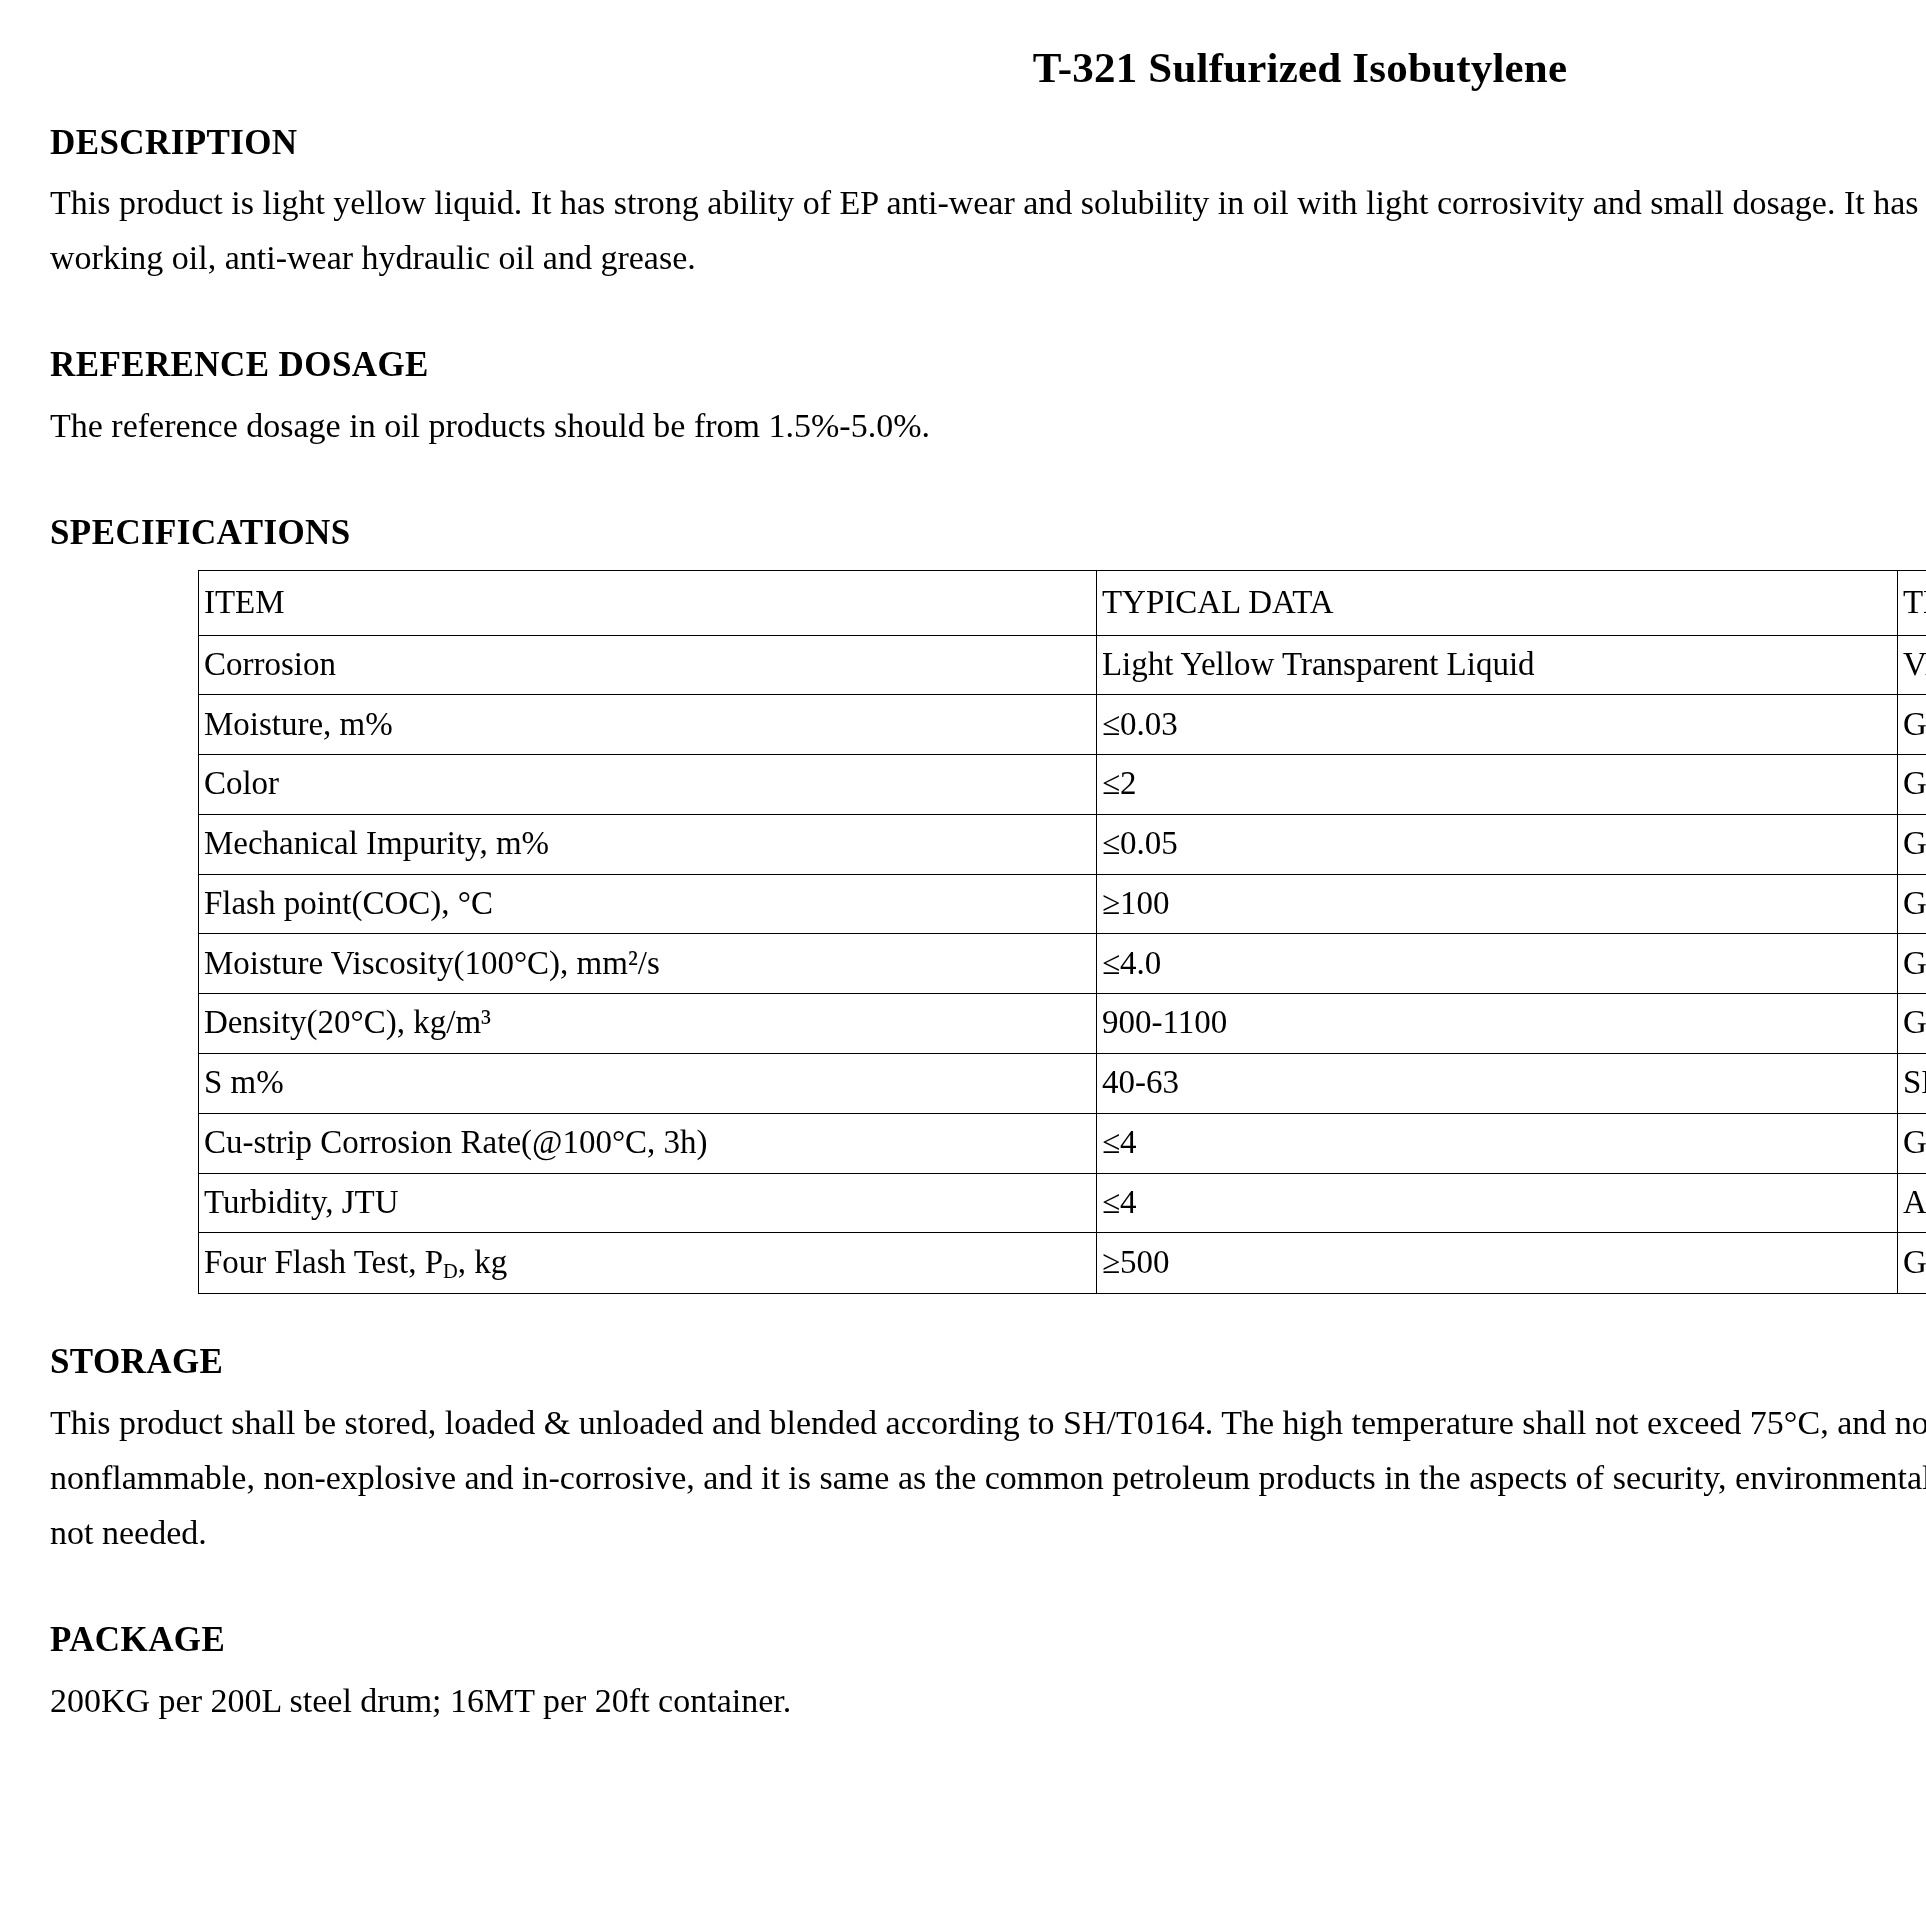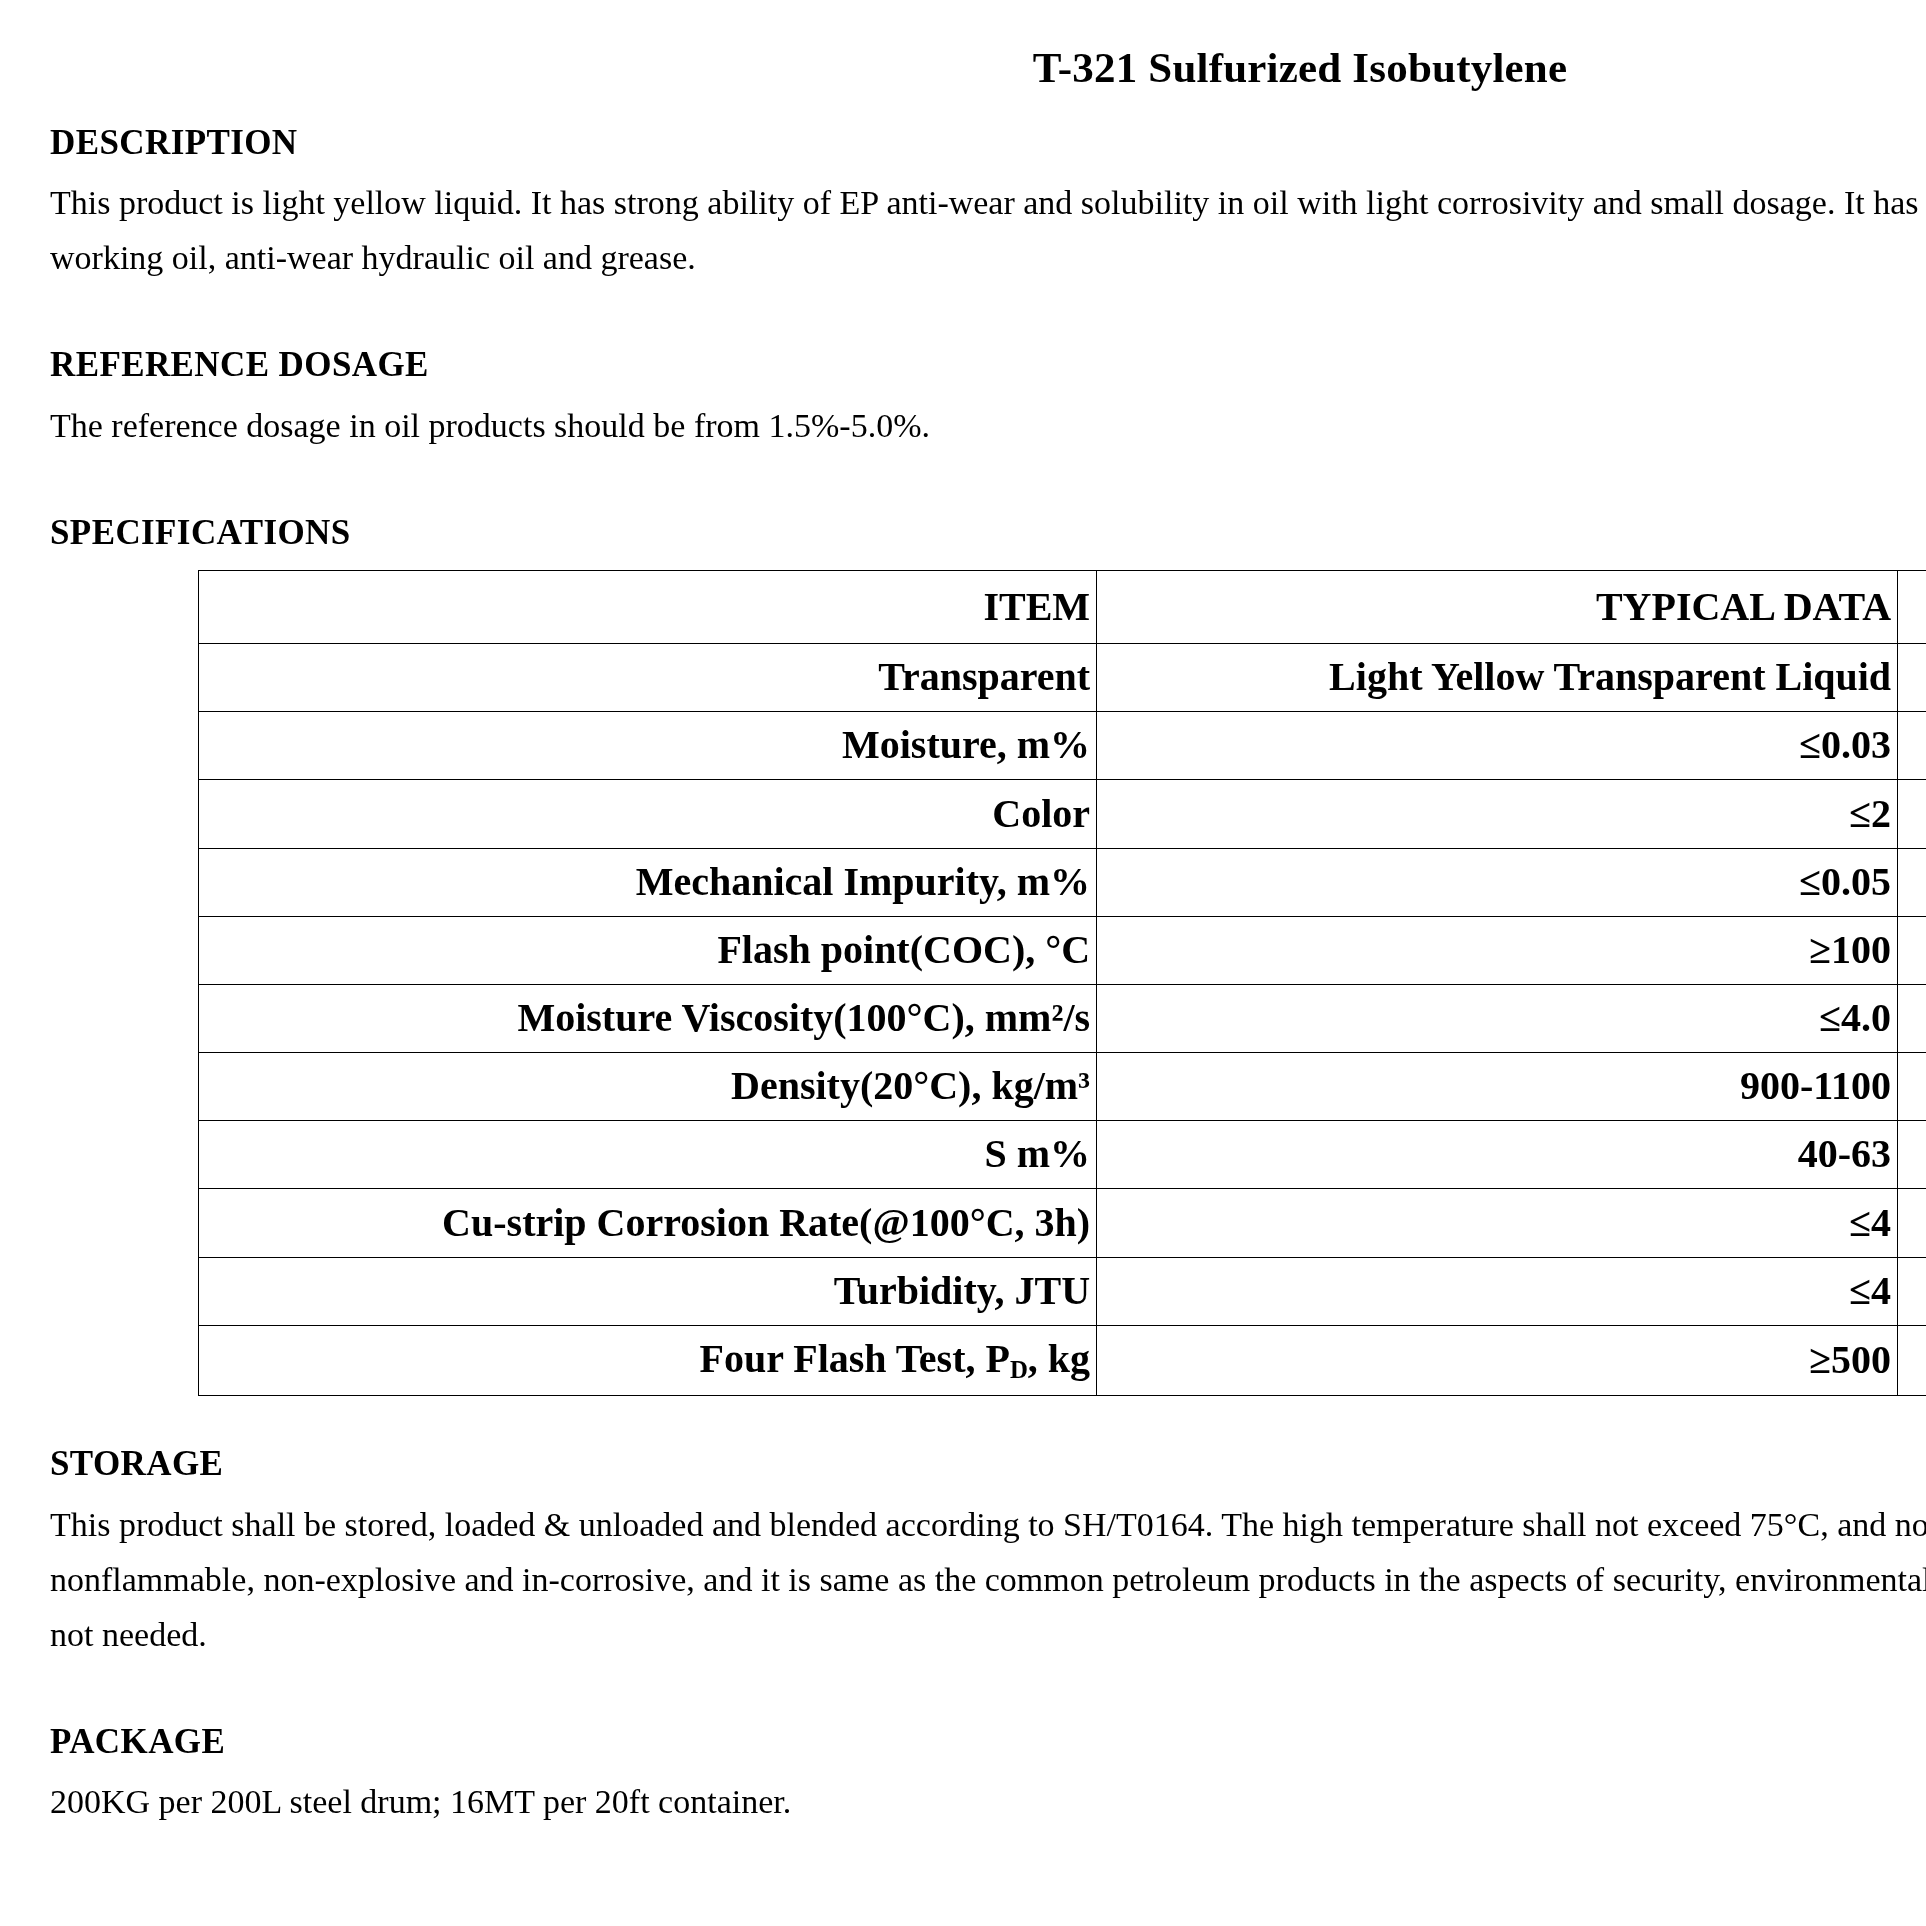--- a/index.html
+++ b/index.html
@@ -49,23 +49,23 @@
     margin: 15.4px auto 0 auto;
     width: 2203px;
     table-layout: fixed;
   }
   table.spec-table col.c1 { width: 898px; }
   table.spec-table col.c2 { width: 801px; }
   table.spec-table col.c3 { width: 505px; }
   table.spec-table th,
   table.spec-table td {
     border: 1.5px solid #000000;
-    text-align: right;
-    font-size: 40px;
-    font-weight: bold;
+    text-align: left;
+    font-size: 33px;
+    font-weight: normal;
     padding: 9.2px 5.4px 10px 5.4px;
     line-height: 1.2;
     white-space: nowrap;
   }
   table.spec-table thead th {
     padding: 11.6px 5.4px 12.3px 5.4px;
   }
   sub {
     font-size: 0.62em;
     vertical-align: -0.25em;
@@ -102,21 +102,21 @@
     </colgroup>
     <thead>
       <tr>
         <th>ITEM</th>
         <th>TYPICAL DATA</th>
         <th>TEST METHOD</th>
       </tr>
     </thead>
     <tbody>
       <tr>
-        <td>Transparent</td>
+        <td>Corrosion</td>
         <td>Light Yellow Transparent Liquid</td>
         <td>Visual</td>
       </tr>
       <tr>
         <td>Moisture, m%</td>
         <td>≤0.03</td>
         <td>GB/T260</td>
       </tr>
       <tr>
         <td>Color</td>

